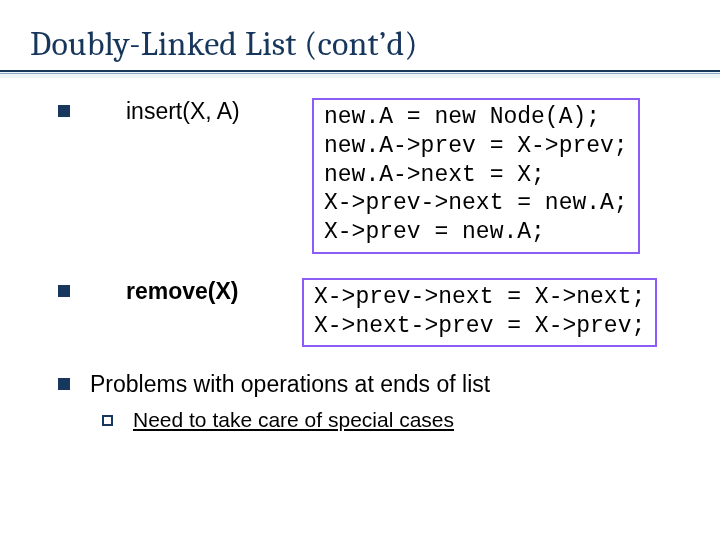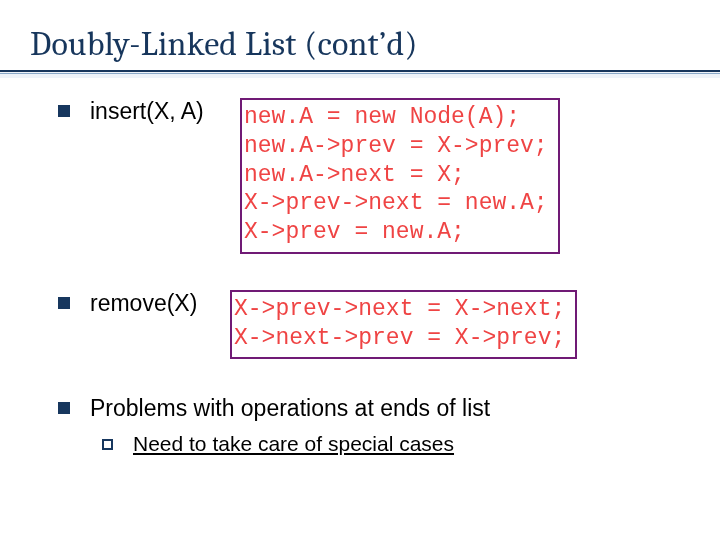--- a/index.html
+++ b/index.html
@@ -51,48 +51,49 @@
   .rule-line.secondary {
     top: 3px;
     border-top: 1px solid #8aa9c9;
   }
   .content {
     padding-left: 30px;
   }
   .row {
     display: flex;
     align-items: flex-start;
-    margin-bottom: 36px;
+    margin-bottom: 24px;
+    gap: 36px;
   }
   .bullet-sq {
     flex: 0 0 auto;
     width: 12px;
     height: 12px;
     background: #17375e;
     margin-top: 7px;
     margin-right: 20px;
   }
   .label {
     flex: 0 0 auto;
     font-size: 23px;
     color: #000;
     font-family: Verdana, "Segoe UI", sans-serif;
     white-space: nowrap;
   }
   .row.insert .label { width: 138px; }
-  .row.remove .label { width: 130px; }
+  .row.remove .label { width: 130px; font-weight: bold; }
   .codebox {
     flex: 0 0 auto;
-    border: 2px solid #701a75;
-    padding: 3px 10px 5px 2px;
+    border: 2px solid #8b5cf6;
+    padding: 3px 10px 5px 10px;
     font-family: "Courier New", monospace;
     font-size: 23px;
     line-height: 1.25;
     white-space: pre;
-    color: #ef4444;
+    color: #000000;
   }
   .row.insert .codebox { margin-left: 12px; }
   .row.remove .codebox { margin-left: 10px; }
   .problems-block { margin-top: 8px; }
   .problems-row {
     display: flex;
     align-items: flex-start;
     text-align: right;
   }
   .problems-text {

